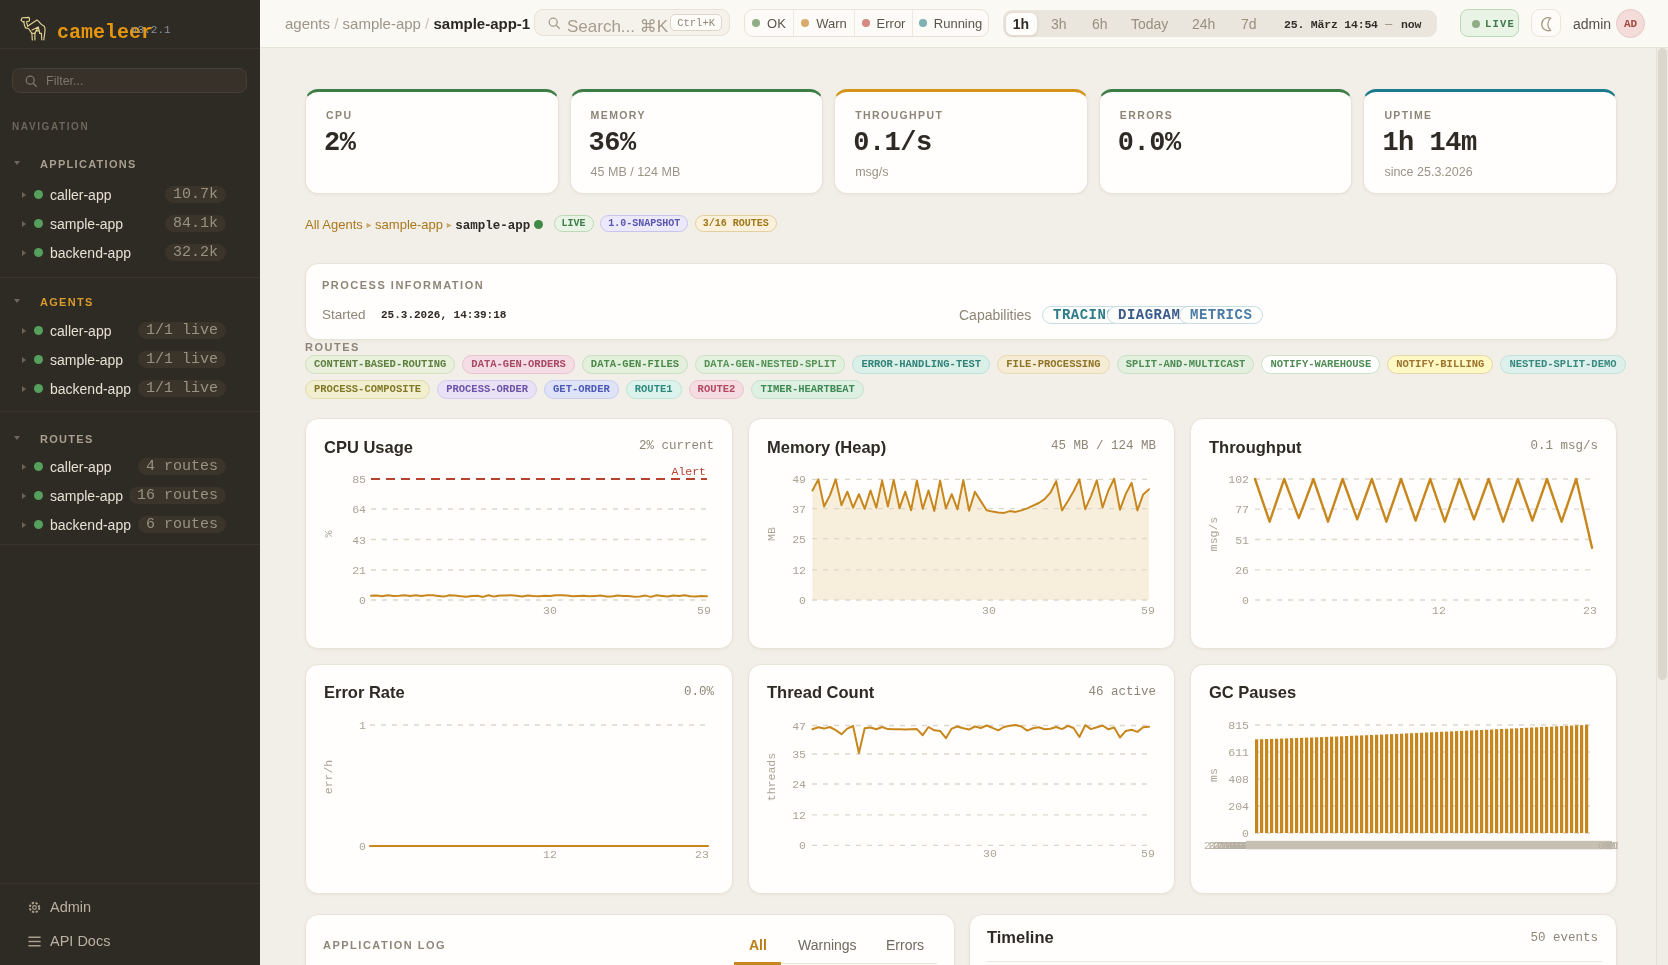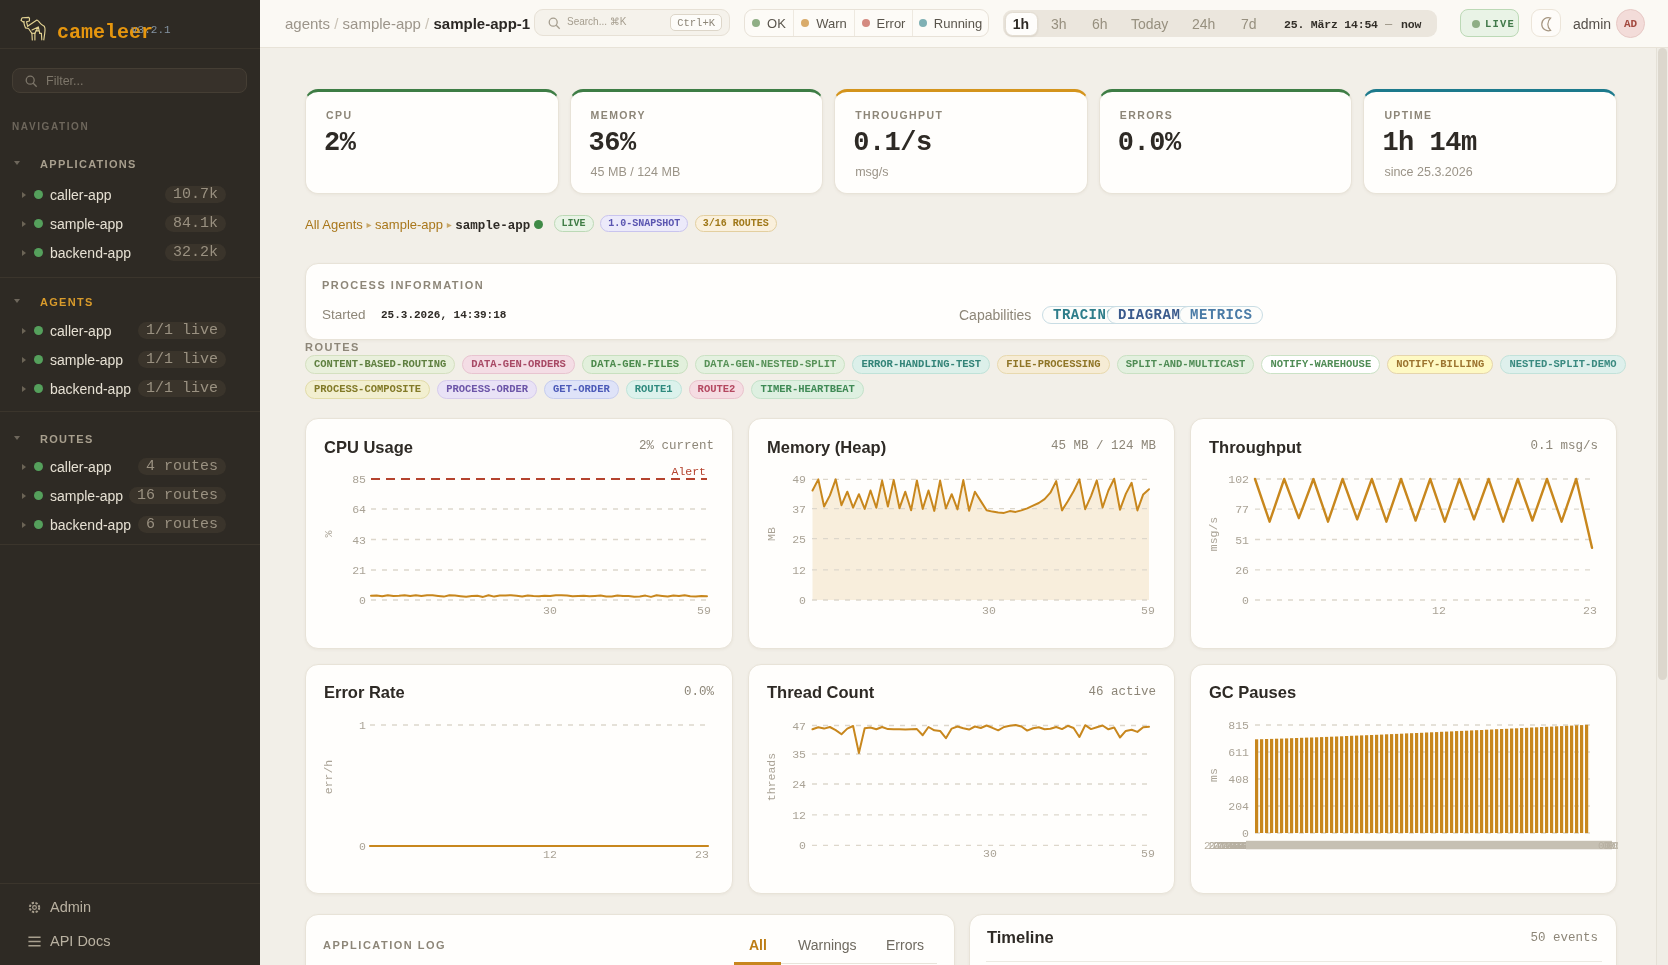--- a/index.html
+++ b/index.html
@@ -23,21 +23,21 @@
 .sname { position:absolute; left:50px; top:6px; font-size:14px; color:#e6e0d3; }
 .sbadge { position:absolute; right:34px; top:5px; height:17px; line-height:17px; padding:0 8px; border-radius:9px; background:#3a342b; font-family:'Liberation Mono', monospace; font-size:15px; color:#9a9181; }
 .botrow { position:absolute; left:50px; font-size:14.5px; color:#b9b1a1; }
 
 
 #hdr { position:absolute; left:260px; top:0; width:1408px; height:48px; background:#fbf9f4; border-bottom:1px solid #e8e3d8; z-index:4; }
 .bc { position:absolute; top:15px; font-size:15px; color:#9c958a; }
 .bcsep { color:#c9c2b5; }
 .bcb { color:#2b2824; font-weight:bold; }
 #search { position:absolute; left:274px; top:9px; width:196px; height:27px; background:#f5f2eb; border:1px solid #e7e1d6; border-radius:9px; }
-#search .ph { position:absolute; left:32px; top:6px; font-size:10px; color:#a59d8e; }
+#search .ph { position:absolute; left:32px; top:6px; font-size:17px; color:#a59d8e; }
 #search .kbd { position:absolute; right:7px; top:4px; height:17px; line-height:16px; padding:0 6px; background:#fdfcf9; border:1px solid #ddd6c9; border-radius:5px; font-family:'Liberation Mono', monospace; font-size:10.5px; color:#8d8678; }
 #legend { position:absolute; left:484px; top:9px; height:28px; border:1px solid #e8e2d8; border-radius:9px; background:#fdfbf7; display:flex; align-items:center; }
 #legend .li { display:flex; align-items:center; justify-content:center; height:100%; border-left:1px solid #eee9e0; font-size:13px; color:#5a554c; }
 #legend .li:first-child { border-left:none; }
 #legend .dot { width:8px; height:8px; border-radius:50%; margin-right:7px; }
 #trange { position:absolute; left:743px; top:10px; width:434px; height:27px; background:#ebe6dd; border-radius:9px; }
 #trange .chip { position:absolute; left:1.5px; top:1.5px; width:33px; height:24px; background:#fefdfb; border:1px solid #e3ddd2; border-radius:7.5px; box-shadow:0 1px 2px rgba(90,75,50,.12); text-align:center; line-height:23px; font-size:14px; font-weight:bold; color:#2e2a25; }
 #trange .opt { position:absolute; top:6px; font-size:14px; color:#97907f; }
 #trange .dt { position:absolute; top:8px; font-family:'Liberation Mono', monospace; font-size:11.5px; font-weight:bold; letter-spacing:-0.2px; color:#332f29; }
 #live { position:absolute; left:1200px; top:9px; width:59px; height:28px; background:#e9f3e6; border:1px solid #bcd9b6; border-radius:8px; }

